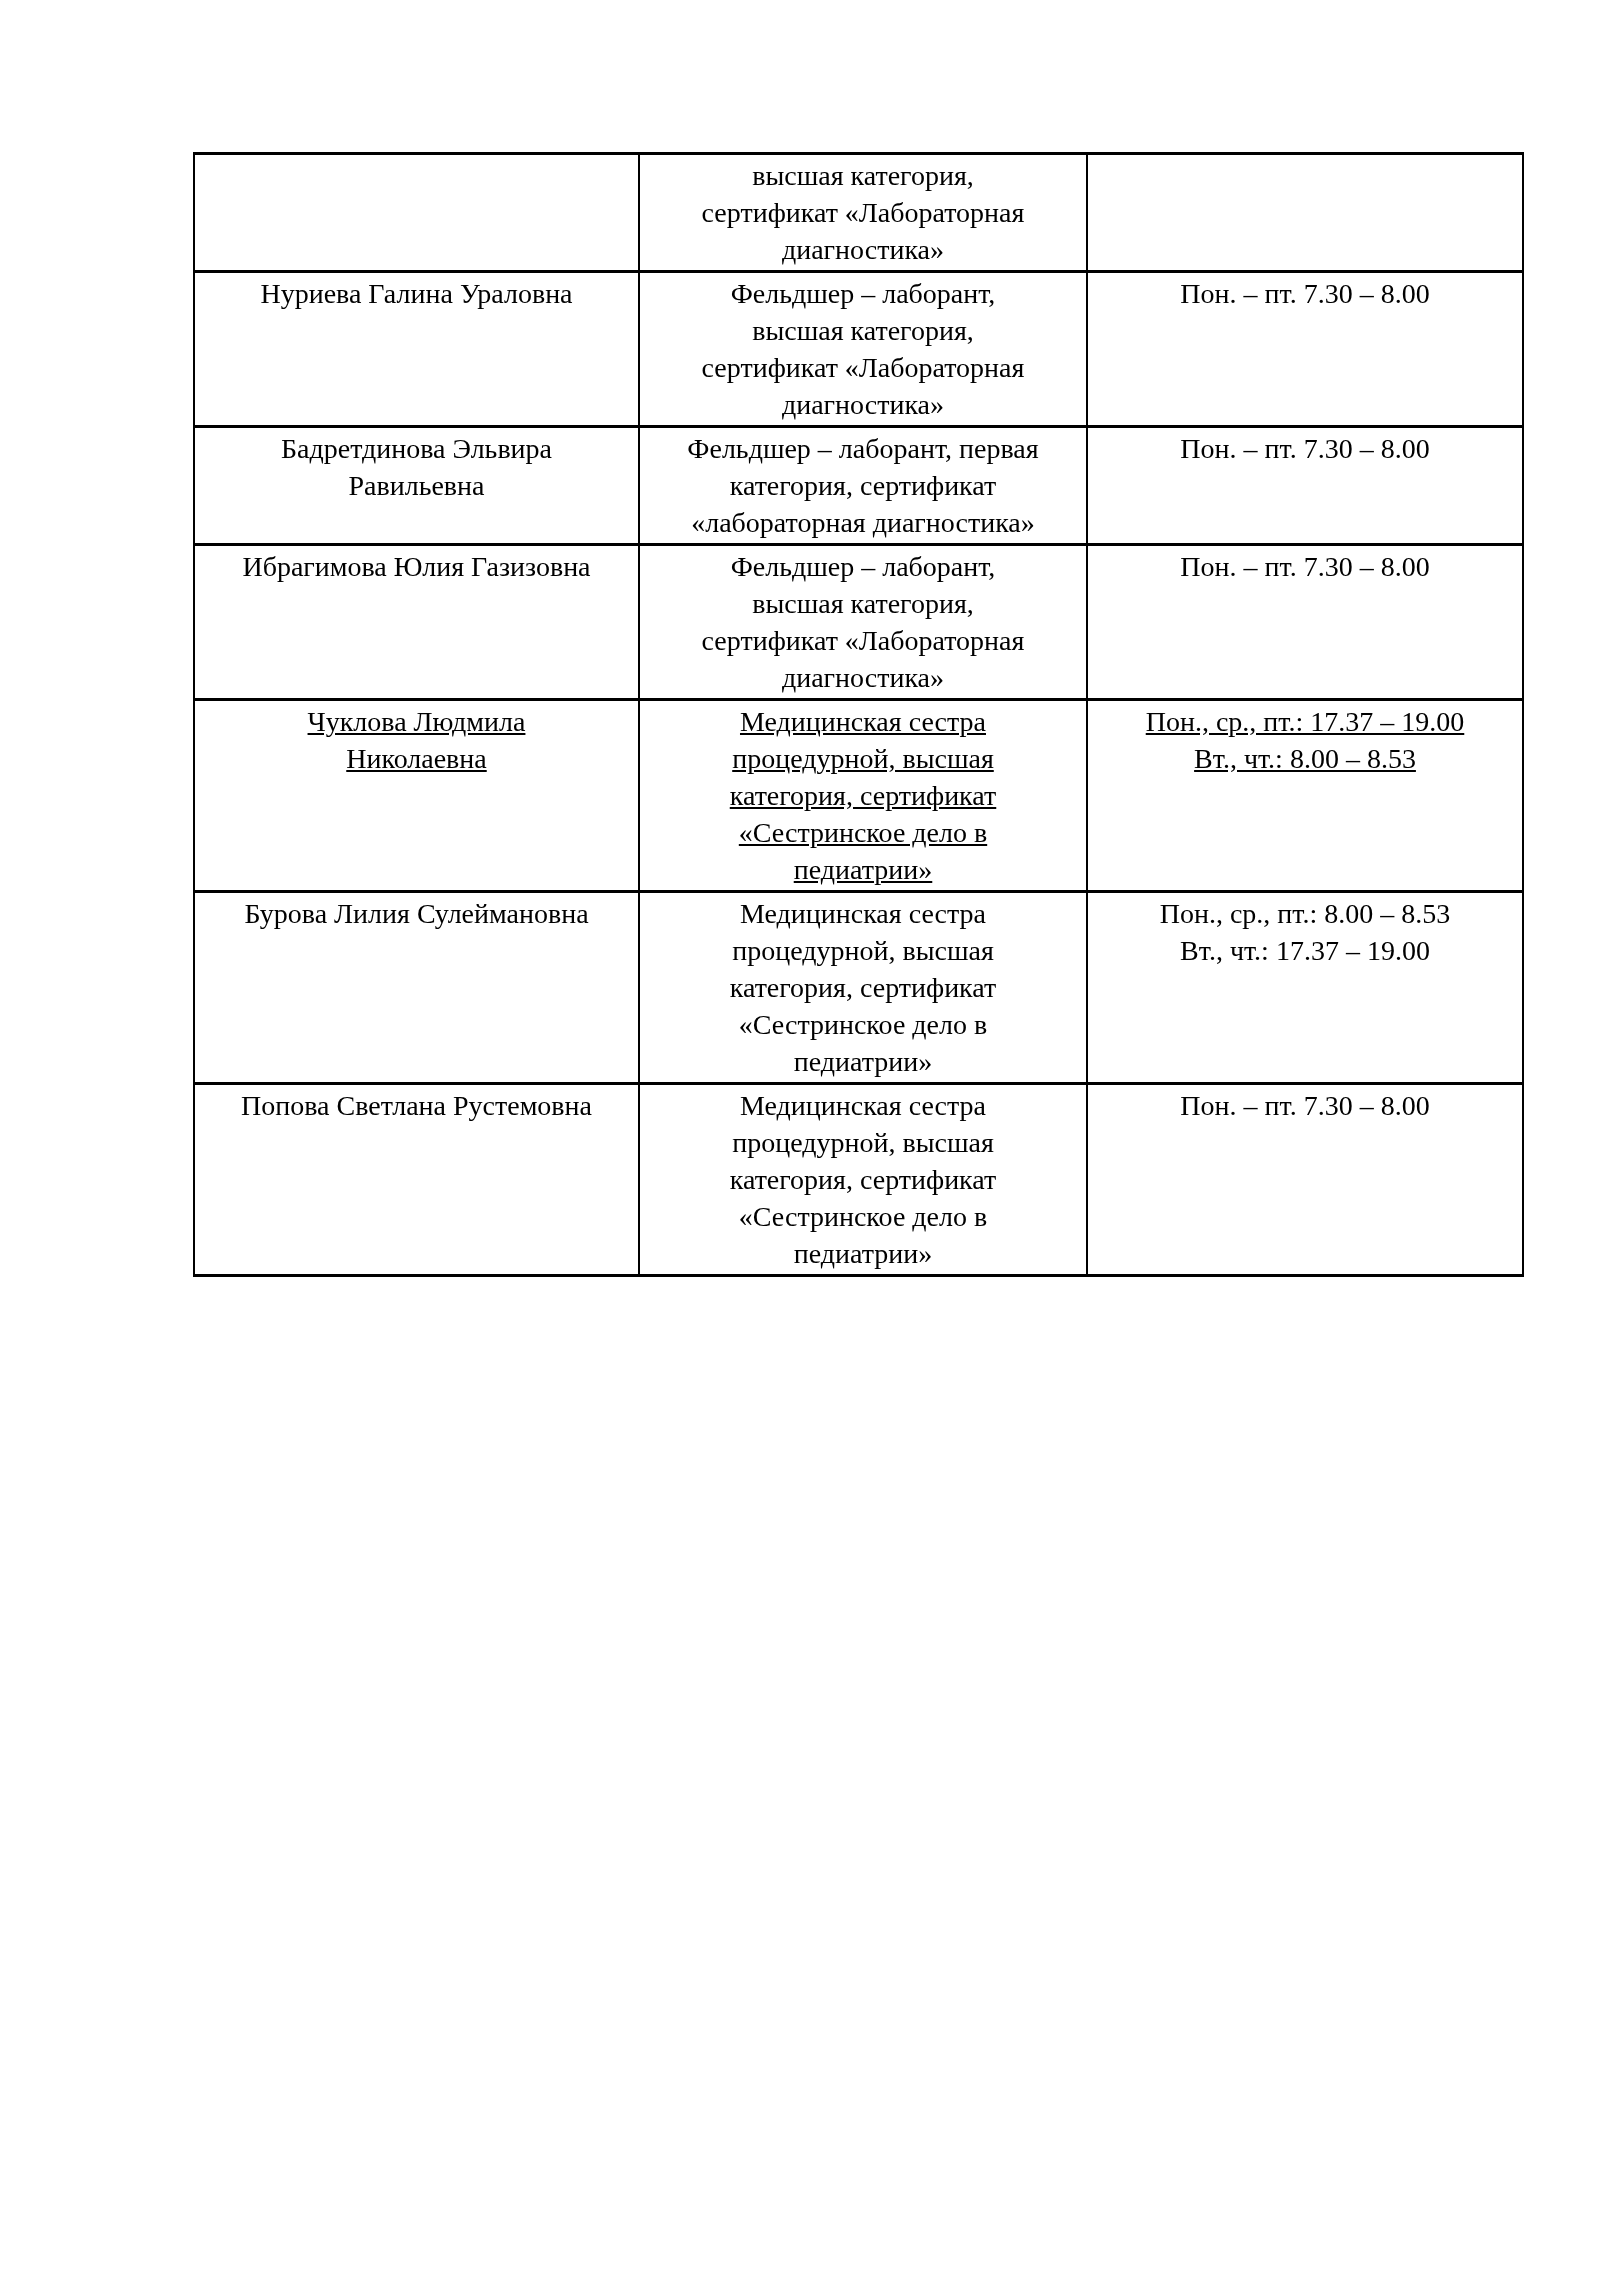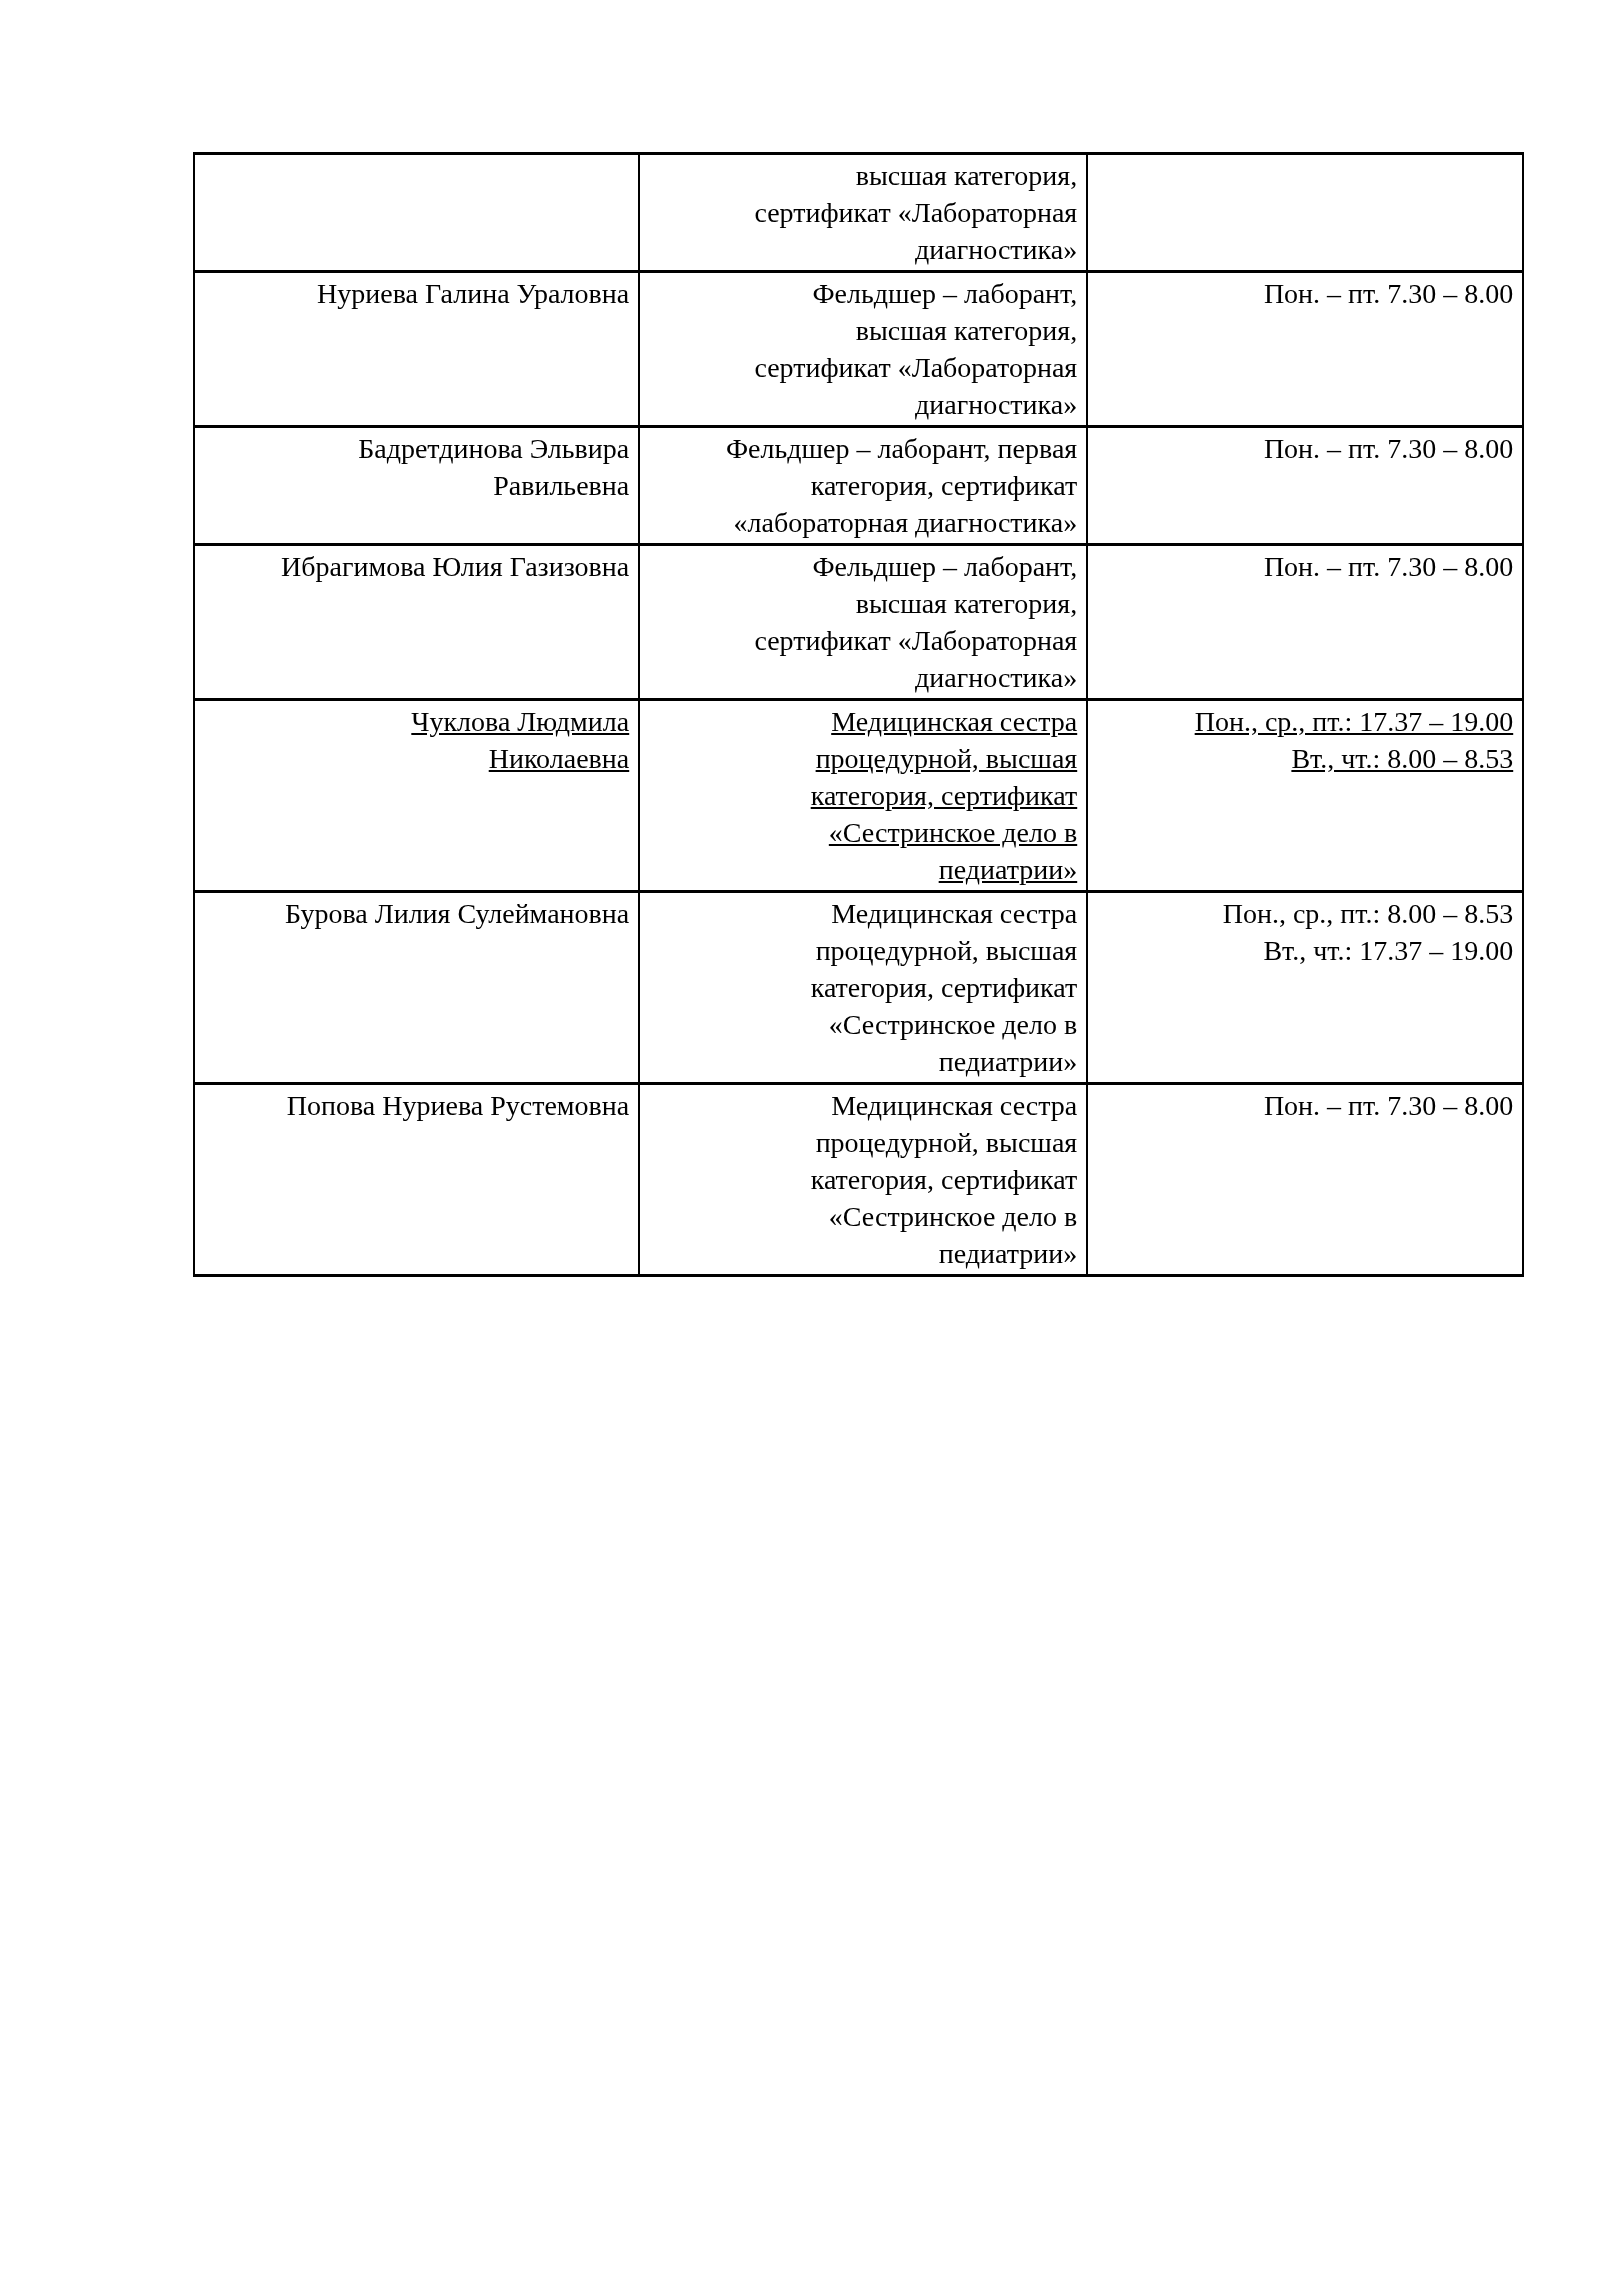--- a/index.html
+++ b/index.html
@@ -25,21 +25,21 @@
     font-family: "Liberation Serif", "DejaVu Serif", serif;
     font-size: 28px;
     line-height: 37px;
     color: #000000;
   }
   table.doc-table td {
     border: 2.9px solid #000000;
     border-top-width: 3.9px;
     border-bottom-width: 3.9px;
     vertical-align: top;
-    text-align: right;
+    text-align: center;
     padding: 2px 8.8px 2px 8.8px;
     white-space: pre-line;
     overflow: hidden;
   }
   col.c-name     { width: 445px; }
   col.c-position { width: 448px; }
   col.c-schedule { width: 436px; }
 </style>
 </head>
 <body>
@@ -99,21 +99,21 @@
         <td>Бурова Лилия Сулеймановна</td>
         <td>Медицинская сестра
 процедурной, высшая
 категория, сертификат
 «Сестринское дело в
 педиатрии»</td>
         <td>Пон., ср., пт.: 8.00 – 8.53
 Вт., чт.: 17.37 – 19.00</td>
       </tr>
       <tr style="height:188px;">
-        <td>Попова Нуриева Рустемовна</td>
+        <td>Попова Светлана Рустемовна</td>
         <td>Медицинская сестра
 процедурной, высшая
 категория, сертификат
 «Сестринское дело в
 педиатрии»</td>
         <td>Пон. – пт. 7.30 – 8.00</td>
       </tr>
     </tbody>
   </table>
 

